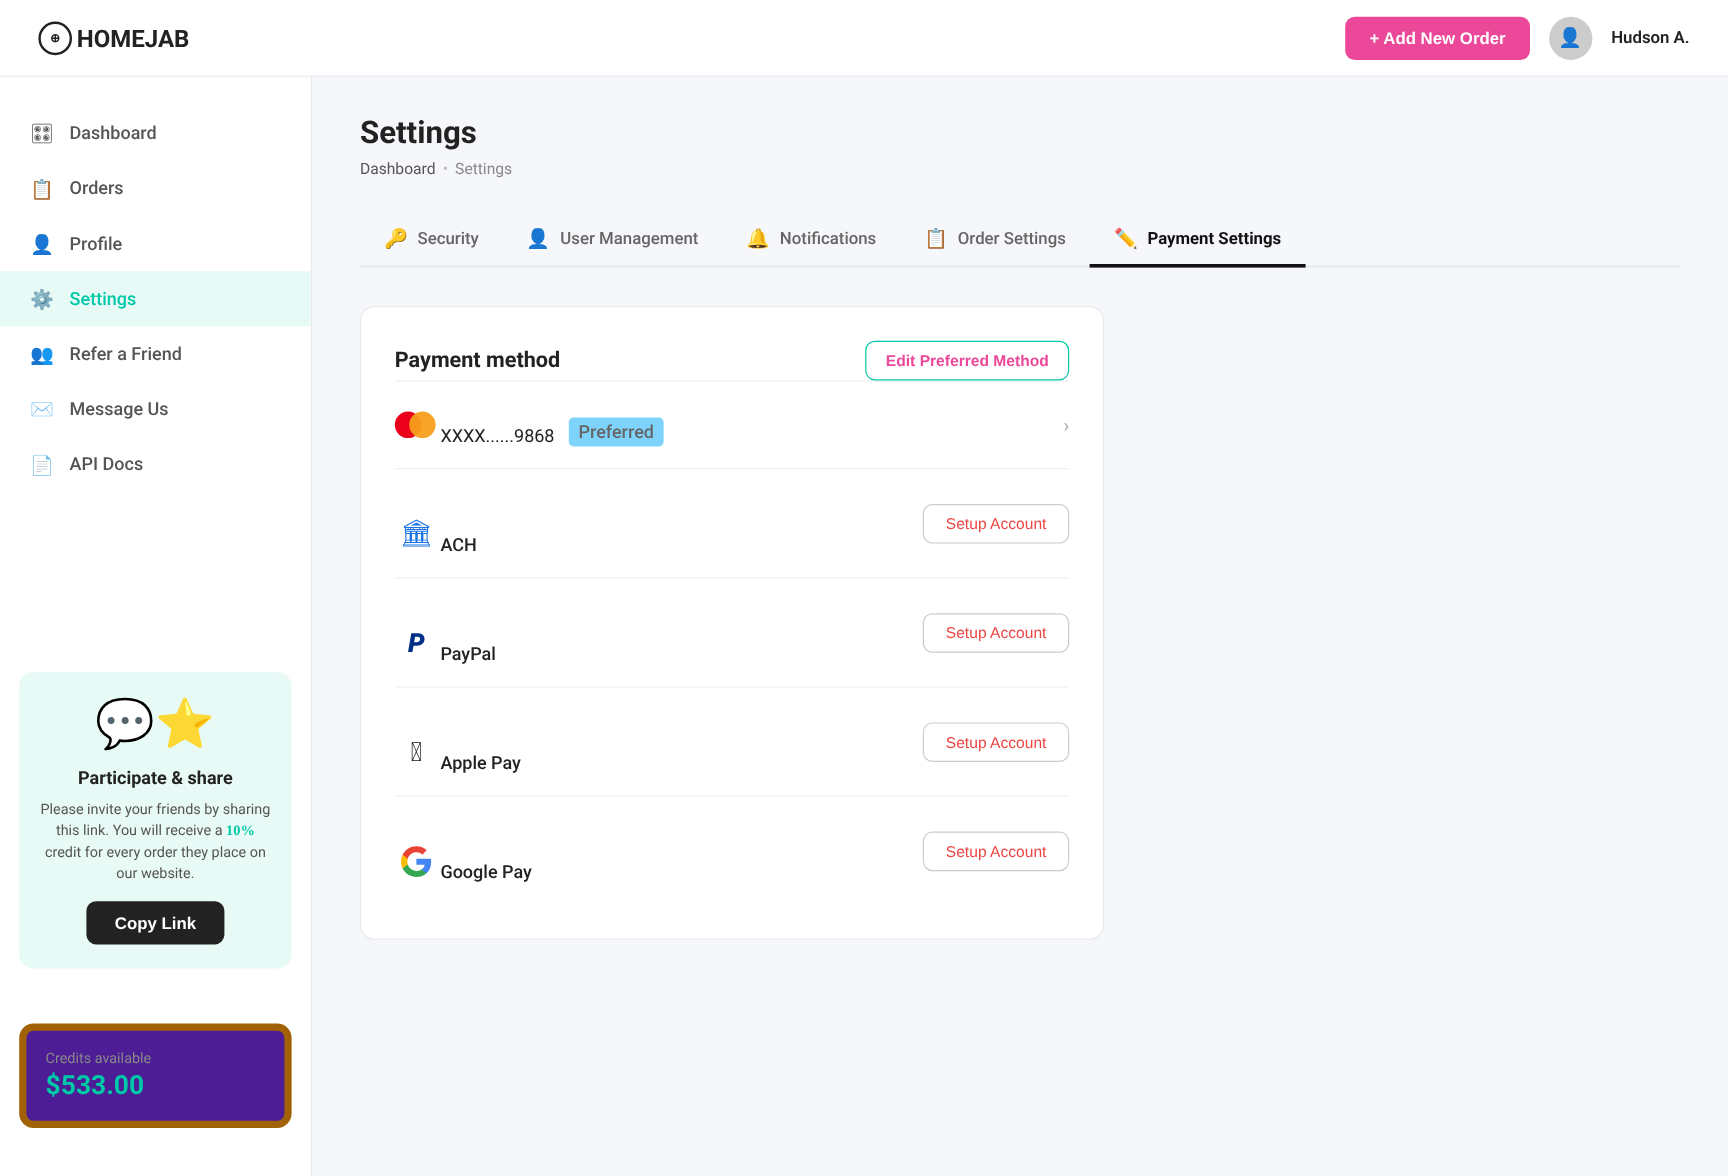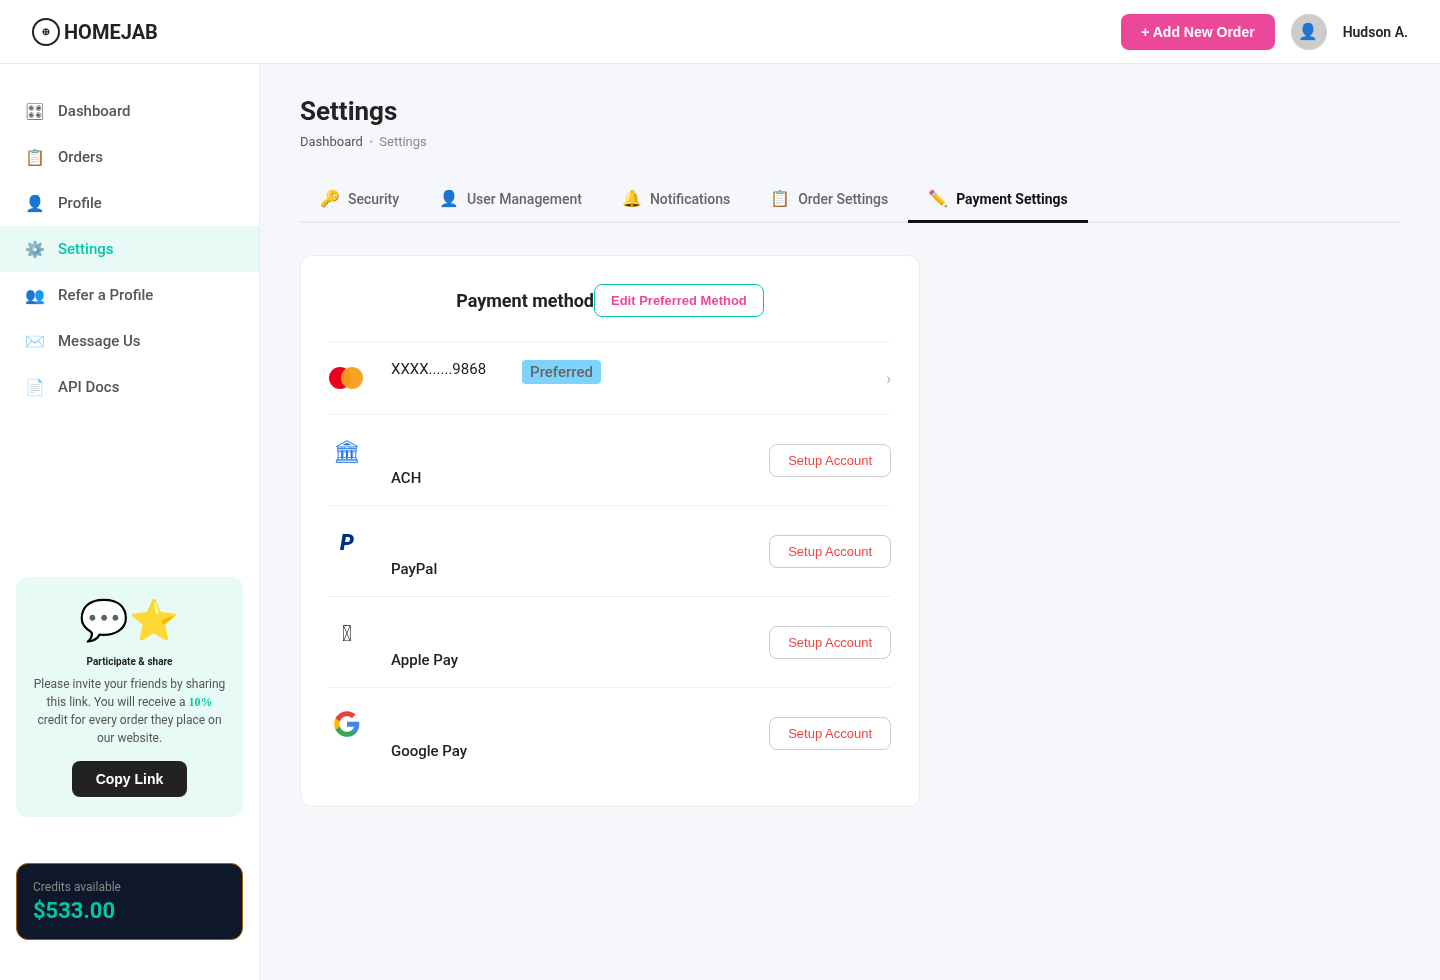--- a/index.html
+++ b/index.html
@@ -40,29 +40,29 @@
     .nav-item.active { color: #00c9a7; background: #e8faf6; }
     .nav-icon { width: 22px; height: 22px; display: flex; align-items: center; justify-content: center; font-size: 16px; }
 
     
     .sidebar-bottom { margin-top: auto; padding: 16px; }
     .participate-card {
       background: #e8faf6; border-radius: 12px; padding: 20px 16px;
       text-align: center; margin-bottom: 16px;
     }
     .participate-icon { font-size: 40px; margin-bottom: 12px; }
-    .participate-title { font-weight: 700; font-size: 10px; margin-bottom: 8px; }
+    .participate-title { font-weight: 700; font-size: 15px; margin-bottom: 8px; }
     .participate-desc { font-size: 12px; color: #555; line-height: 1.5; }
     .participate-desc .highlight { color: #00c9a7; font-weight: 600; font-family: Liberation Serif, serif; }
     .copy-link-btn {
       display: inline-block; background: #222; color: #fff; border: none;
       border-radius: 8px; padding: 10px 24px; font-size: 14px; font-weight: 600;
       cursor: pointer; margin-top: 14px;
     }
-    .credits-card { background: #0f172a; border-radius: 12px; padding: 16px; border: 1px solid #a16207; margin-top: 46px; }
+    .credits-card { background: #4c1d95; border-radius: 12px; padding: 16px; border: 6px solid #a16207; margin-top: 46px; }
     .credits-label { font-size: 12px; color: #888; margin-bottom: 4px; }
     .credits-amount { font-size: 22px; font-weight: 700; color: #00c9a7; }
 
     
     .main { margin-left: 260px; flex: 1; padding: 32px 40px; }
     .page-title { font-size: 26px; font-weight: 700; margin-bottom: 8px; }
     .breadcrumb { font-size: 13px; color: #888; margin-bottom: 28px; display: flex; align-items: center; gap: 6px; }
     .breadcrumb .sep { color: #bbb; }
     .breadcrumb .current { color: #888; }
 
@@ -75,36 +75,35 @@
     }
     .tab.active { color: #111; font-weight: 700; border-bottom: 3px solid #111; }
     .tab-icon { font-size: 16px; }
 
     
     .payment-section {
       background: #fff; border-radius: 12px; border: 1px solid #e8eaed;
       padding: 28px 28px; max-width: 620px;
     }
     .payment-header {
-      display: flex; align-items: center; justify-content: center;
-      margin-bottom: 24px;
+      display: flex; align-items: center; justify-content: space-between;
     }
     .payment-title { font-size: 18px; font-weight: 700; }
     .edit-preferred-btn {
       border: 1.5px solid #00c9a7; background: #fff; color: #ec4899;
       border-radius: 8px; padding: 8px 16px; font-size: 13px; font-weight: 600;
       cursor: pointer;
     }
 
     
     .payment-row {
       display: flex; align-items: center; justify-content: space-between;
       padding: 18px 0; border-top: 1px solid #f0f0f0;
     }
-    .payment-row-left { display: flex; align-items: flex-start; gap: 26px; }
+    .payment-row-left { display: flex; align-items: flex-end; gap: 2px; }
     .payment-logo { width: 36px; height: 36px; display: flex; align-items: center; justify-content: center; }
     .payment-name { font-size: 15px; font-weight: 500; margin-top: 36px; }
     .payment-number { font-size: 15px; color: #222; }
     .preferred-badge {
       background: #7dd3fc; color: #666; font-size: 15px; font-weight: 500;
       border-radius: 4px; padding: 3px 8px; margin-left: 10px;
     }
     .chevron { color: #aaa; font-size: 16px; }
     .setup-btn {
       border: 1.5px solid #ccc; background: #fff; color: #ef4444;
@@ -150,21 +149,21 @@
       <div class="nav-item">
         <span class="nav-icon">👤</span>
         <span>Profile</span>
       </div>
       <div class="nav-item active">
         <span class="nav-icon">⚙️</span>
         <span>Settings</span>
       </div>
       <div class="nav-item">
         <span class="nav-icon">👥</span>
-        <span>Refer a Profile</span>
+        <span>Refer a Friend</span>
       </div>
       <div class="nav-item">
         <span class="nav-icon">✉️</span>
         <span>Message Us</span>
       </div>
       <div class="nav-item">
         <span class="nav-icon">📄</span>
         <span>API Docs</span>
       </div>
     </div>

